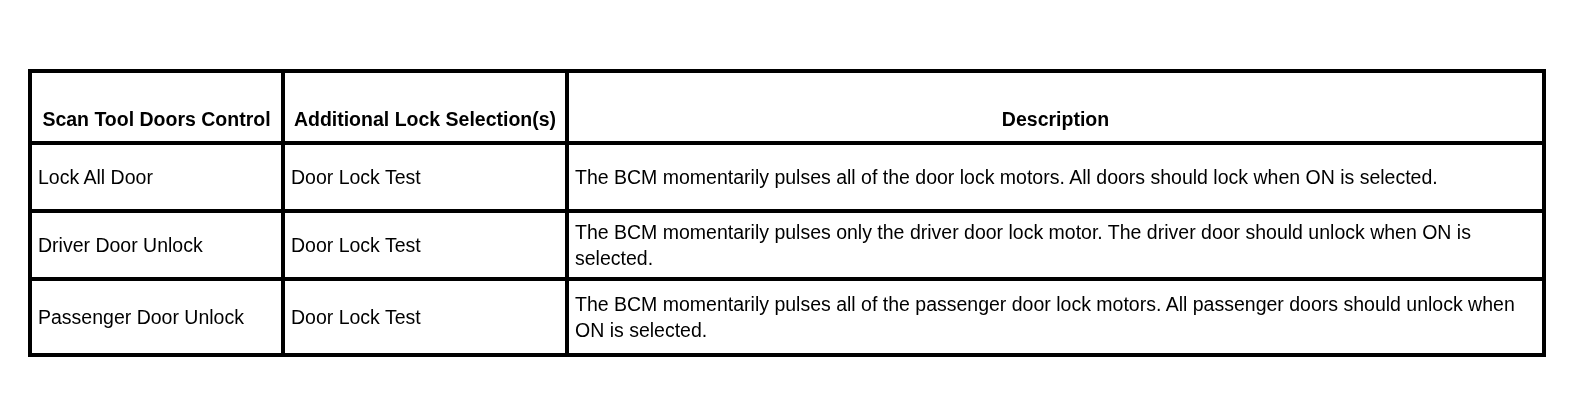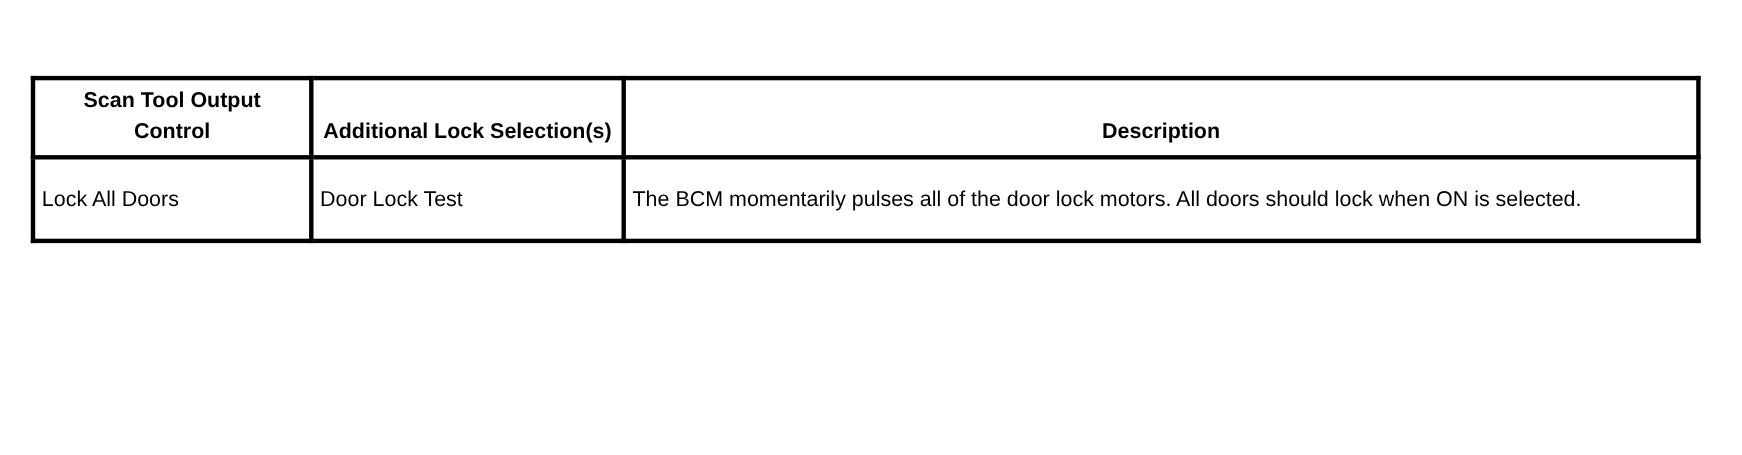--- a/index.html
+++ b/index.html
@@ -61,27 +61,37 @@
 
 
   <table class="controls-table">
     <colgroup>
       <col class="col-control">
       <col class="col-menu">
       <col class="col-desc">
     </colgroup>
     <thead>
       <tr>
-        <th>Scan Tool Output Control</th>
+        <th>Scan Tool Doors Control</th>
         <th>Additional Lock Selection(s)</th>
         <th>Description</th>
       </tr>
     </thead>
     <tbody>
       <tr class="body-row">
-        <td>Lock All Doors</td>
+        <td>Lock All Door</td>
         <td>Door Lock Test</td>
         <td>The BCM momentarily pulses all of the door lock motors. All doors should lock when ON is selected.</td>
+      </tr>
+      <tr class="body-row">
+        <td>Driver Door Unlock</td>
+        <td>Door Lock Test</td>
+        <td>The BCM momentarily pulses only the driver door lock motor. The driver door should unlock when ON is selected.</td>
+      </tr>
+      <tr class="body-row">
+        <td>Passenger Door Unlock</td>
+        <td>Door Lock Test</td>
+        <td>The BCM momentarily pulses all of the passenger door lock motors. All passenger doors should unlock when ON is selected.</td>
       </tr>
     </tbody>
   </table>
 
 </div>
 
 </body></html>

